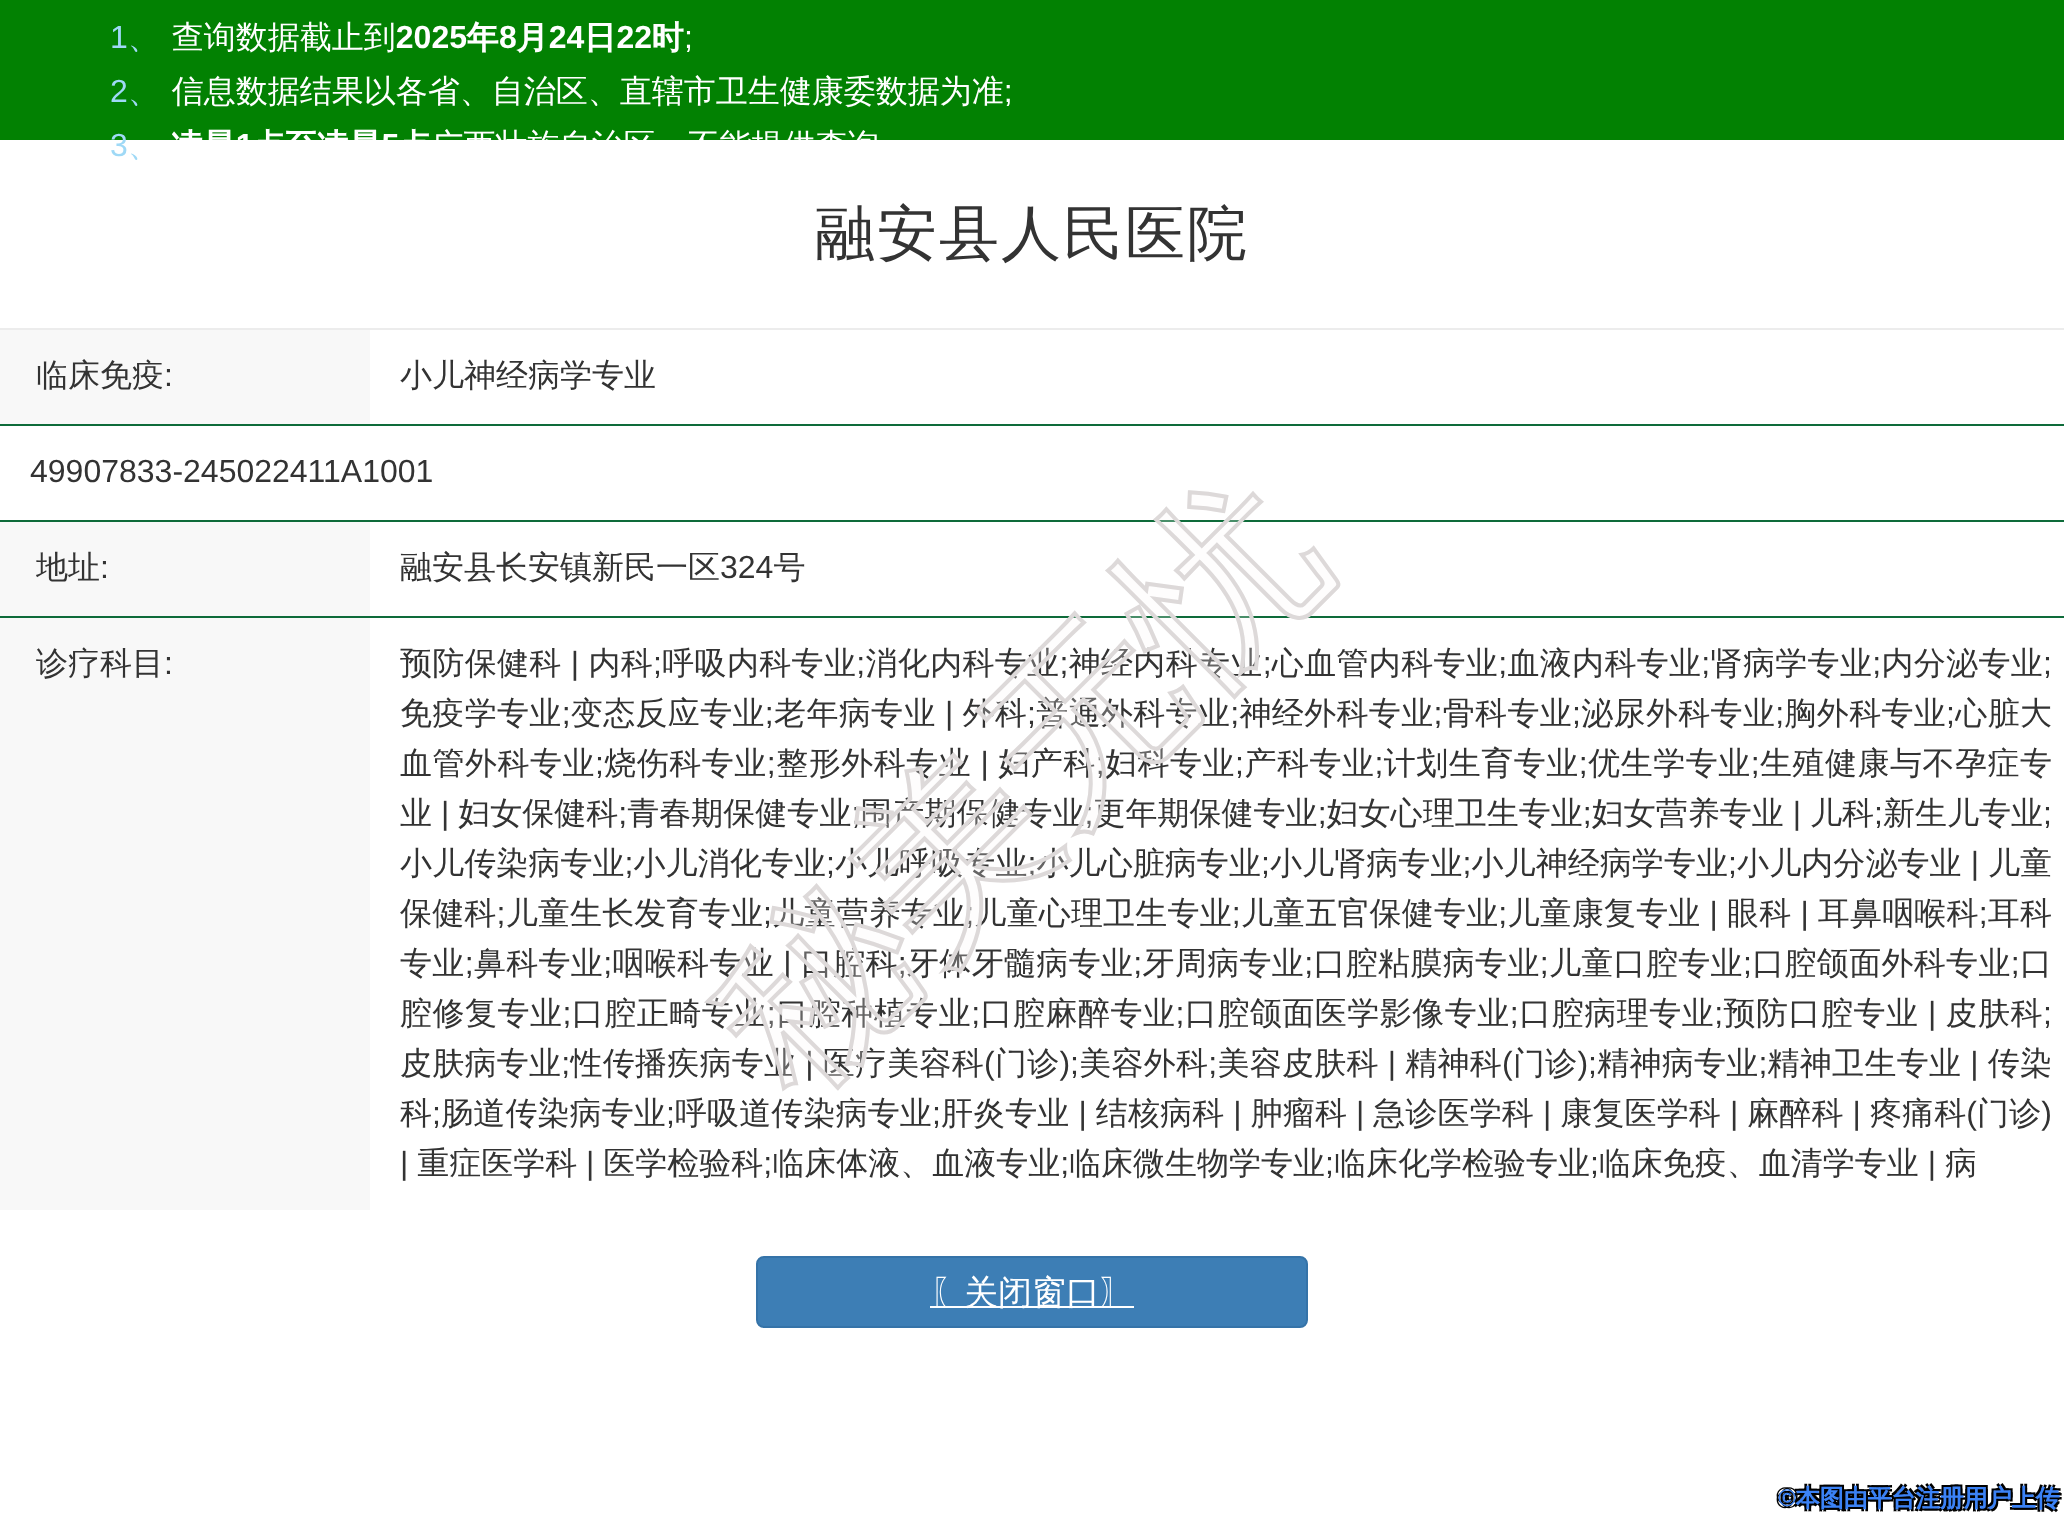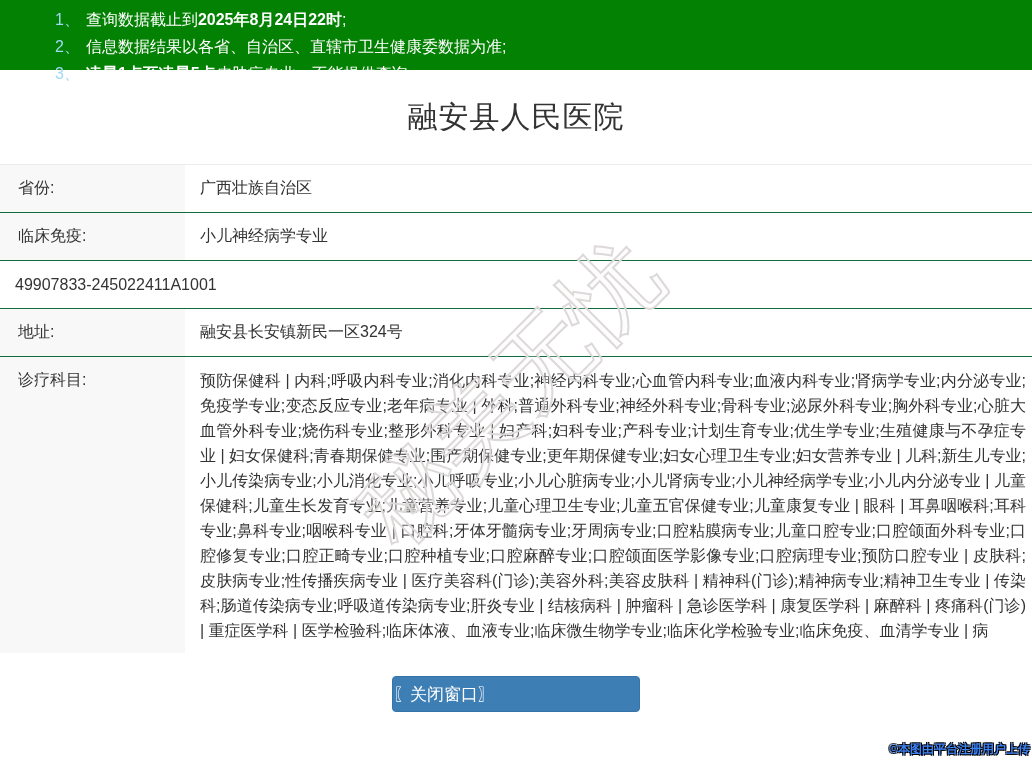--- a/index.html
+++ b/index.html
@@ -103,31 +103,32 @@
     -webkit-text-stroke: 2px #ddd9d9;
     transform: rotate(-45deg);
     pointer-events: none;
     z-index: 5;
   }
 
   
   .btn-close {
     display: block;
     margin: 23px auto 0 auto;
-    width: 248px;
+    width: 276px;
     height: 36px;
     background: #3d7eb5;
     border: 1px solid #3573a8;
     border-radius: 4px;
     color: #ffffff;
     font-size: 17px;
     font-family: "Liberation Sans", "DejaVu Sans", sans-serif;
     cursor: pointer;
-    text-align: left;
+    text-align: center;
     line-height: 33px;
+    text-decoration: underline;
   }
 
   
   .wm-corner {
     position: absolute;
     right: 2px;
     bottom: 4px;
     font-size: 12px;
     font-weight: bold;
     color: #3b82f6;
@@ -139,34 +140,30 @@
 <body>
 
 <div class="notice">
   <div class="notice-row">
     <span class="notice-num">1、</span><span>查询数据截止到</span><b>2025年8月24日22时</b><span>;</span>
   </div>
   <div class="notice-row">
     <span class="notice-num">2、</span><span>信息数据结果以各省、自治区、直辖市卫生健康委数据为准;</span><b></b><span></span>
   </div>
   <div class="notice-row">
-    <span class="notice-num">3、</span><span></span><b>凌晨1点至凌晨5点</b><span>皮肤病专业，不能提供查询。</span>
+    <span class="notice-num">3、</span><span></span><b>凌晨1点至凌晨5点</b><span>广西壮族自治区，不能提供查询。</span>
   </div>
 </div>
 
 <div class="title-wrap">
   <h1 class="page-title">融安县人民医院</h1>
 </div>
 
 <div class="info-table">
 
-  <div class="field-row short">
-    <div class="cell-label">省份:</div>
-    <div class="cell-value">广西壮族自治区</div>
-  </div>
 
   <div class="field-row short">
     <div class="cell-label">临床免疫:</div>
     <div class="cell-value">小儿神经病学专业</div>
   </div>
 
   <div class="field-row short">
     <div class="cell-value">49907833-245022411A1001</div>
   </div>
 

